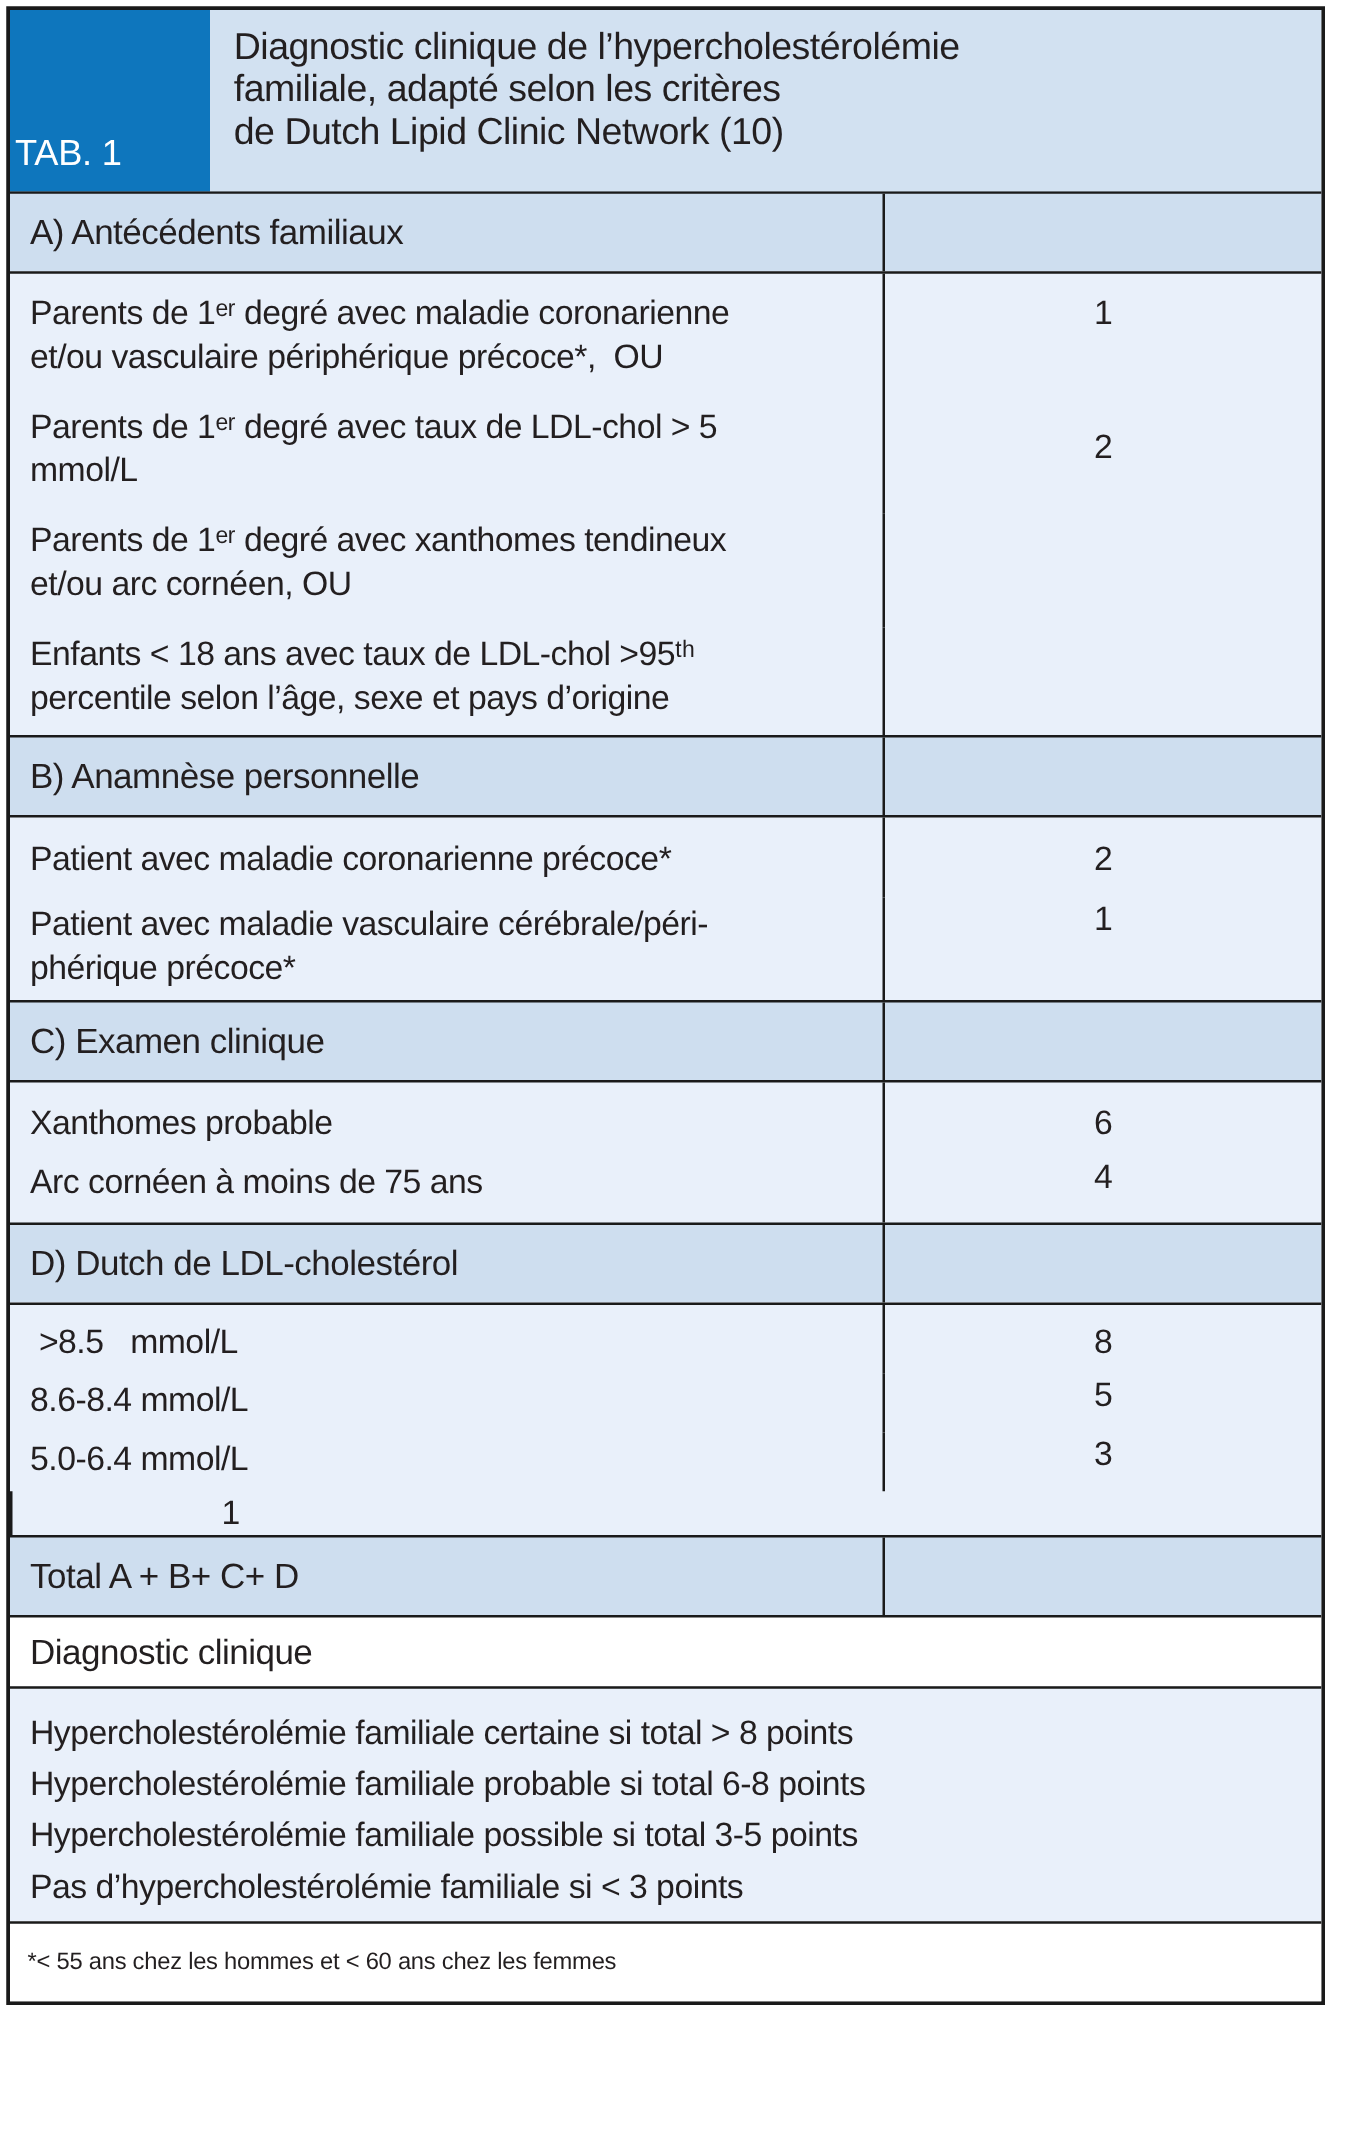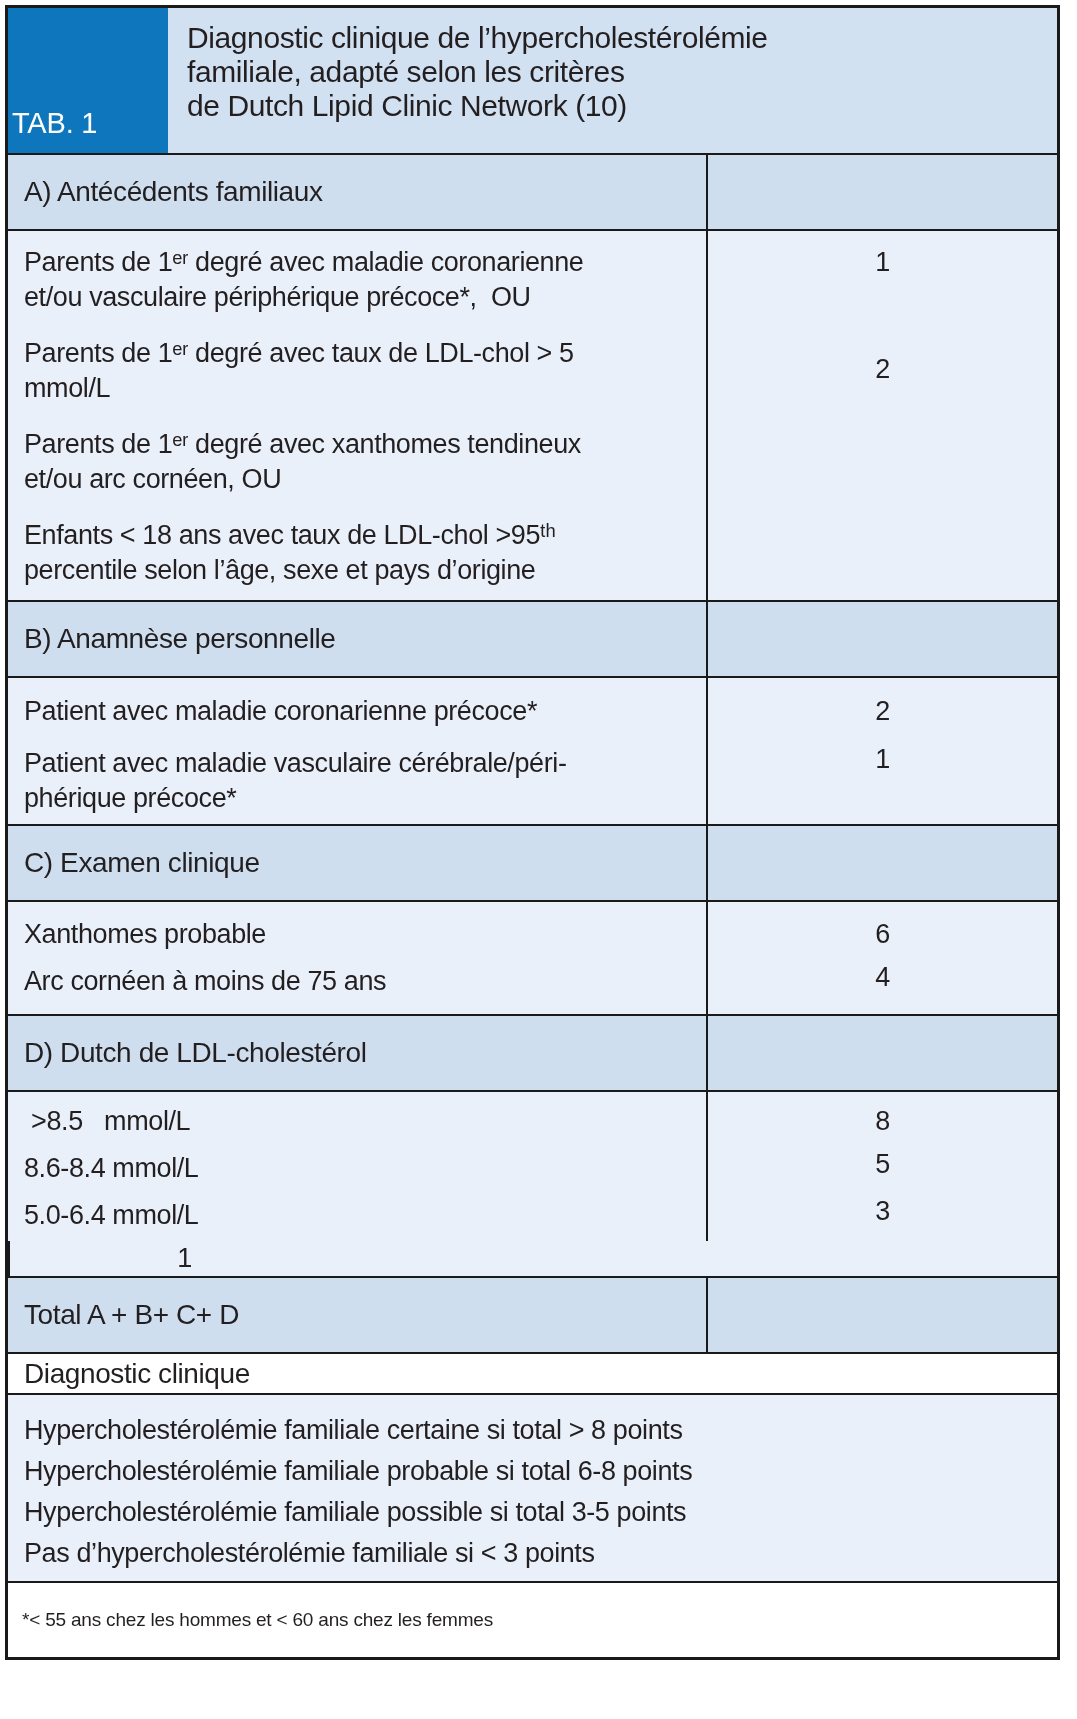--- a/index.html
+++ b/index.html
@@ -30,21 +30,21 @@
   .titlecell{
     flex:1;background:var(--titlebg);
     padding:13px 0 0 19px;font-size:30px;line-height:34px;white-space:pre;
   }
   
   .row{display:flex;border-top:2px solid var(--line);}
   .row .cl{flex:1;display:flex;align-items:center;padding-left:16px;font-size:28px;}
   .row .cs{width:351px;border-left:2px solid var(--line);}
   .head{height:58px;background:#ffffff;}
   .head .cs{display:flex;align-items:center;padding-left:19px;font-size:28px;}
-  .sec{height:76px;background:var(--secbg);}
+  .sec{height:64px;background:var(--secbg);}
   
   .block{background:var(--rowbg);border-top:2px solid var(--line);}
   .crow{display:flex;}
   .crow .cl{
     flex:1;padding:4px 8px 0 16px;font-size:27px;line-height:35px;white-space:pre;
   }
   .crow .cs{
     width:351px;border-left:2px solid var(--line);
     display:flex;justify-content:center;align-items:flex-start;
     font-size:27px;line-height:35px;
@@ -55,29 +55,29 @@
   .crow.pt16 > *{padding-top:16px;}
   .crow.g8  .cl{padding-bottom:8px;}
   .crow.g13 .cl{padding-bottom:13px;}
   .crow.g15 .cl{padding-bottom:15px;}
   .crow.g17 .cl{padding-bottom:17px;}
   .crow.g12 .cl{padding-bottom:12px;}
   .crow.g21 .cl{padding-bottom:21px;}
   .crow .cs.mid{align-items:center;padding-bottom:17px;}
   
   .diaghead{
-    height:41px;background:#ffffff;border-top:2px solid var(--line);
+    height:57px;background:#ffffff;border-top:2px solid var(--line);
     display:flex;align-items:center;padding-left:16px;font-size:28px;
   }
   .diagblock{
     background:var(--rowbg);border-top:2px solid var(--line);
     padding:15px 0 7px 16px;font-size:27px;line-height:41px;white-space:pre;
   }
   .footnote{
-    background:#ffffff;border-top:2px solid var(--line);height:76px;
+    background:#ffffff;border-top:2px solid var(--line);height:64px;
     display:flex;align-items:center;padding-left:14px;font-size:19px;letter-spacing:-0.2px;
   }
 </style>
 </head>
 <body>
 
 <div class="tablewrap">
 
   <div class="titleblock">
     <div class="tabcell">TAB. 1</div>

